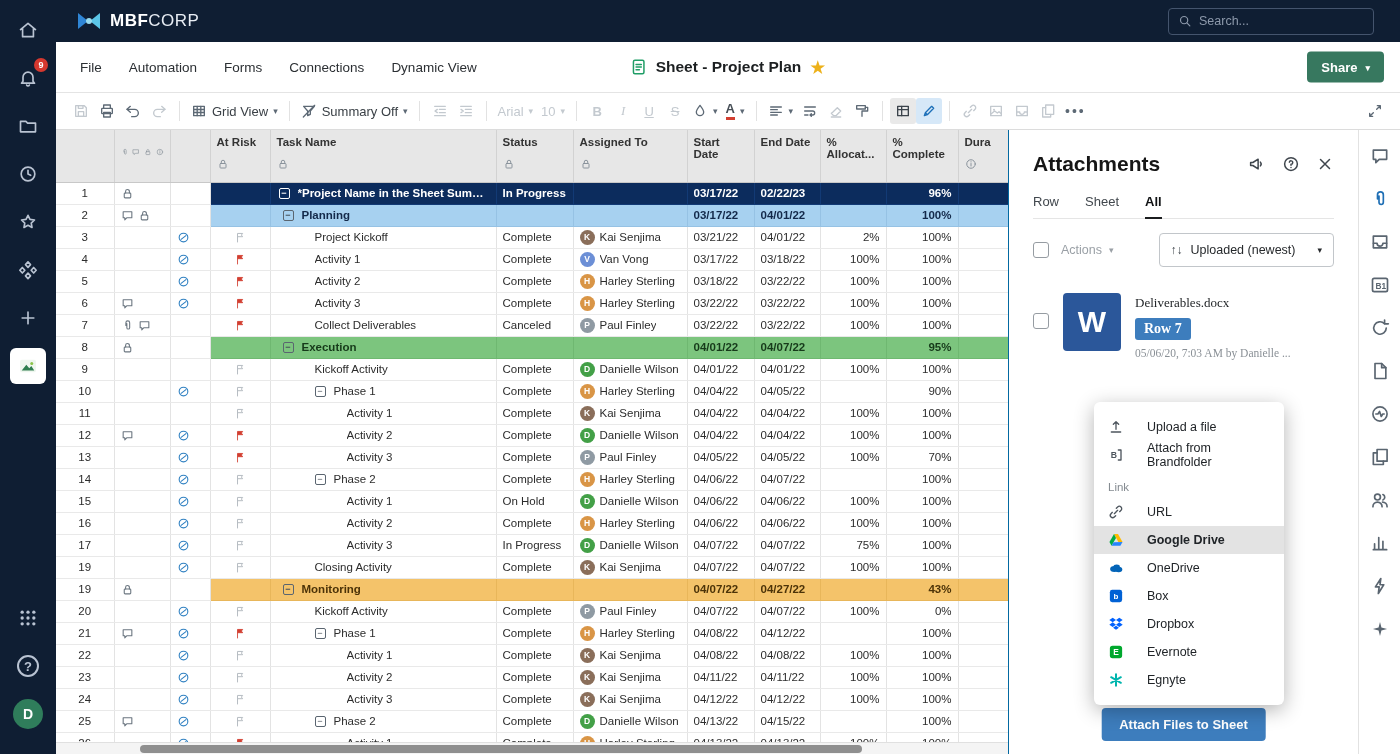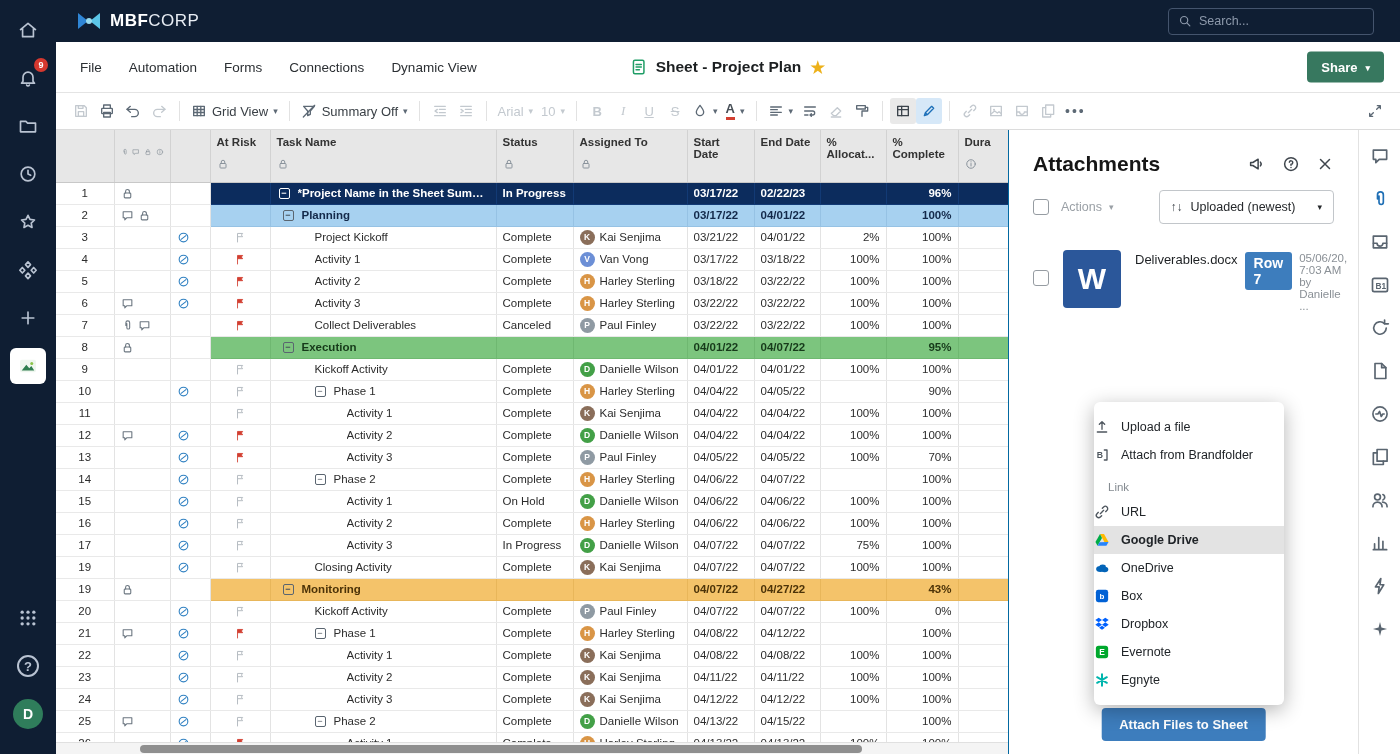--- a/index.html
+++ b/index.html
@@ -95,34 +95,34 @@
   .ptab { font-size:13px; color:#41474d; padding-bottom:8px; cursor:pointer; }
   .ptab.active { color:#101214; font-weight:bold; border-bottom:2px solid #1b1d1f; margin-bottom:-1px; }
   .actions-row { display:flex; align-items:center; margin-top:14px; gap:12px; }
   .checkbox { width:16px; height:16px; border:1.5px solid #969ca2; border-radius:3px; background:#fff; flex-shrink:0; cursor:pointer; }
   .actions-lbl { font-size:12.5px; color:#9aa0a6; display:flex; gap:7px; align-items:center; }
   .sort-btn { margin-left:auto; border:1px solid #c2c6ca; border-radius:4px; height:34px; display:flex; align-items:center; gap:8px; padding:0 11px; font-size:12.5px; color:#26292c; cursor:pointer; }
   .sort-arrows { font-size:12px; color:#3c4248; }
   .attach-item { display:flex; align-items:flex-start; margin-top:26px; gap:14px; }
   .wtile { width:58px; height:58px; border-radius:4px; background:#2b579a; color:#fff; display:flex; align-items:center; justify-content:center; font-size:30px; font-weight:bold; flex-shrink:0; }
   .attach-item .checkbox { margin-top:20px; }
-  .fileinfo { display:flex; flex-direction:row; gap:7px; padding-top:2px; }
+  .fileinfo { display:flex; flex-direction:column; gap:7px; padding-top:2px;font-family:Liberation Serif, serif; }
   .filename { font-size:13px; color:#1d2023; }
   .rowbadge { background:#3d7dbd; color:#fff; font-size:14px; font-weight:bold; border-radius:3px; padding:3px 9px; align-self:flex-start; cursor:pointer; }
   .filemeta { font-size:11.5px; color:#8a9096; }
   .attach-files-btn { position:absolute; bottom:13px; left:50%; transform:translateX(-50%); background:#3d7dbd; color:#fff; border:none; border-radius:4px; font-size:13px; font-weight:bold; padding:9px 18px; white-space:nowrap; cursor:pointer; font-family:"Liberation Sans",sans-serif; }
 
   
   .rail { width:42px; border-left:1px solid #e2e2e2; background:#fff; display:flex; flex-direction:column; align-items:center; padding-top:16px; gap:23px; flex-shrink:0; }
   .rail-item { width:20px; height:20px; color:#5a6570; cursor:pointer; }
   .rail-item.active { color:#1f6fb5; }
 
   
   .attach-menu { position:absolute; left:1094px; top:402px; width:190px; background:#fff; border-radius:6px; box-shadow:0 5px 20px rgba(0,0,0,.3); padding:11px 0; z-index:50; }
-  .am-item { height:28px; display:flex; align-items:center; gap:11px; padding:0 0; font-size:12.5px; color:#202428; cursor:pointer; }
+  .am-item { height:28px; display:flex; align-items:center; gap:23px; padding:0 14px; font-size:12.5px; color:#202428; cursor:pointer; }
   .am-item.hl { background:#e3e3e3; font-weight:bold; }
   .am-item .i { width:16px; height:16px; flex-shrink:0; color:#4e565e; }
   .am-label { font-size:11.5px; color:#858b91; padding:12px 14px 5px; }
 
   .i { display:inline-flex; }
   .i svg { width:100%; height:100%; }
 </style>
 </head>
 <body>
 
@@ -1686,20 +1686,25 @@
                   <path d="M9.8 9.5A2.3 2.3 0 1 1 12 12.4v1.3M12 16.5v.3"></path>
                 </svg>
               </span>
             <span class="i">
                 <svg viewBox="0 0 24 24" fill="none" stroke="currentColor" stroke-width="2" stroke-linecap="round" stroke-linejoin="round">
                   <path d="M6 6l12 12M18 6 6 18"></path>
                 </svg>
               </span>
           </span>
         </div>
+        <div class="ptabs" id="ptabs">
+            <span class="ptab ">Row</span>
+            <span class="ptab ">Sheet</span>
+            <span class="ptab active">All</span>
+          </div>
         <div class="actions-row">
           <span class="checkbox"></span>
           <span class="actions-lbl">
               <span>Actions</span>
               <span class="carat">▾</span>
             </span>
           <span class="sort-btn">
             <span class="sort-arrows">↑↓</span>
             <span>Uploaded (newest)</span>
             <span class="carat" style="margin-left:14px">▾</span>

